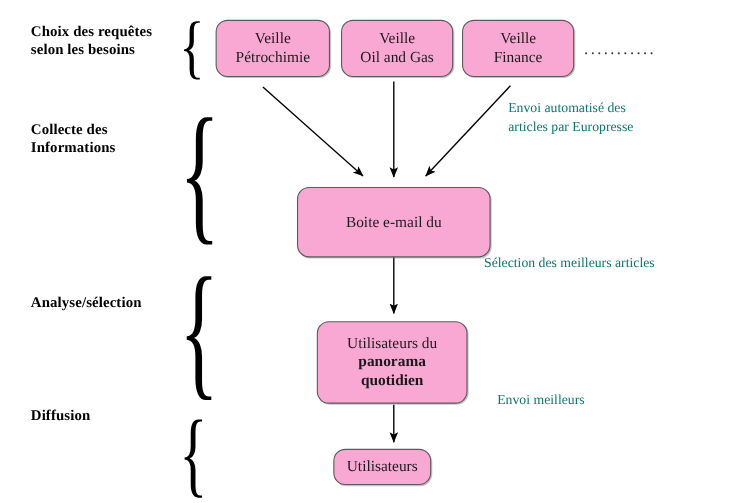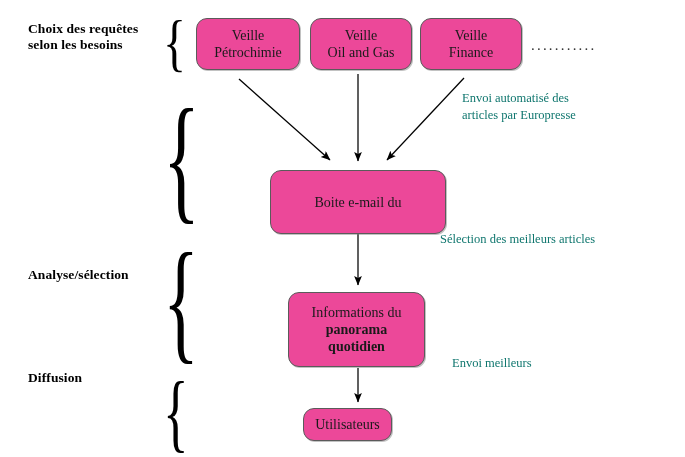--- a/index.html
+++ b/index.html
@@ -36,21 +36,21 @@
     transform-origin: left center;
     font-weight: 300;
     user-select: none;
   }
   
   .node {
     position: absolute;
     box-sizing: border-box;
     border: 1.3px solid #5b5b5b;
     border-radius: 11px;
-    background: #ec4899;
+    background: #f9a8d4;
     display: flex;
     flex-direction: column;
     justify-content: center;
     text-align: center;
     font-family: "Liberation Serif", "DejaVu Serif", serif;
     font-size: 14px;
     line-height: 17px;
     color: #1a1a1a;
     box-shadow: 1px 1px 0 rgba(120,120,120,0.45);
   }
@@ -100,20 +100,22 @@
 
     <line x1="464" y1="78" x2="387" y2="160" stroke="#000000" stroke-width="1.25" marker-end="url(#ah)"></line>
 
     <line x1="358" y1="224" x2="358" y2="285" stroke="#000000" stroke-width="1.25" marker-end="url(#ah)"></line>
 
     <line x1="358" y1="368" x2="358" y2="402" stroke="#000000" stroke-width="1.25" marker-end="url(#ah)"></line>
   </svg>
 
   <div class="stage-label" style="left:28px; top:21px;">Choix des requêtes
 selon les besoins</div>
+  <div class="stage-label" style="left:28px; top:110px;">Collecte des
+Informations</div>
   <div class="stage-label" style="left:28px; top:267px;">Analyse/sélection</div>
   <div class="stage-label" style="left:28px; top:370px;">Diffusion</div>
 
   <div class="brace" style="left:163px; top:43px;  font-size:64px;  transform:translateY(-50%) scaleX(0.75);">{</div>
   <div class="brace" style="left:163px; top:158px; font-size:140px; transform:translateY(-50%) scaleX(0.55);">{</div>
   <div class="brace" style="left:163px; top:300px; font-size:136px; transform:translateY(-50%) scaleX(0.55);">{</div>
   <div class="brace" style="left:163px; top:412px; font-size:86px;  transform:translateY(-50%) scaleX(0.62);">{</div>
 
   <div class="node" style="left:196px; top:18px; width:104px; height:52px;">
     <span class="ln">Veille</span>
@@ -128,21 +130,21 @@
   <div class="node" style="left:420px; top:18px; width:102px; height:52px;">
     <span class="ln">Veille</span>
     <span class="ln">Finance</span>
   </div>
 
   <div class="node" style="left:270px; top:170px; width:176px; height:64px;">
     <span class="ln">Boite e-mail  du</span>
   </div>
 
   <div class="node" style="left:288px; top:292px; width:137px; height:75px;">
-    <span class="ln">Informations du</span>
+    <span class="ln">Utilisateurs du</span>
     <span class="ln bold">panorama</span>
     <span class="ln bold">quotidien</span>
   </div>
 
   <div class="node" style="left:303px; top:408px; width:89px; height:33px;">
     <span class="ln">Utilisateurs</span>
   </div>
 
   <div class="dots" style="left:531px; top:37px;">...........</div>
 

